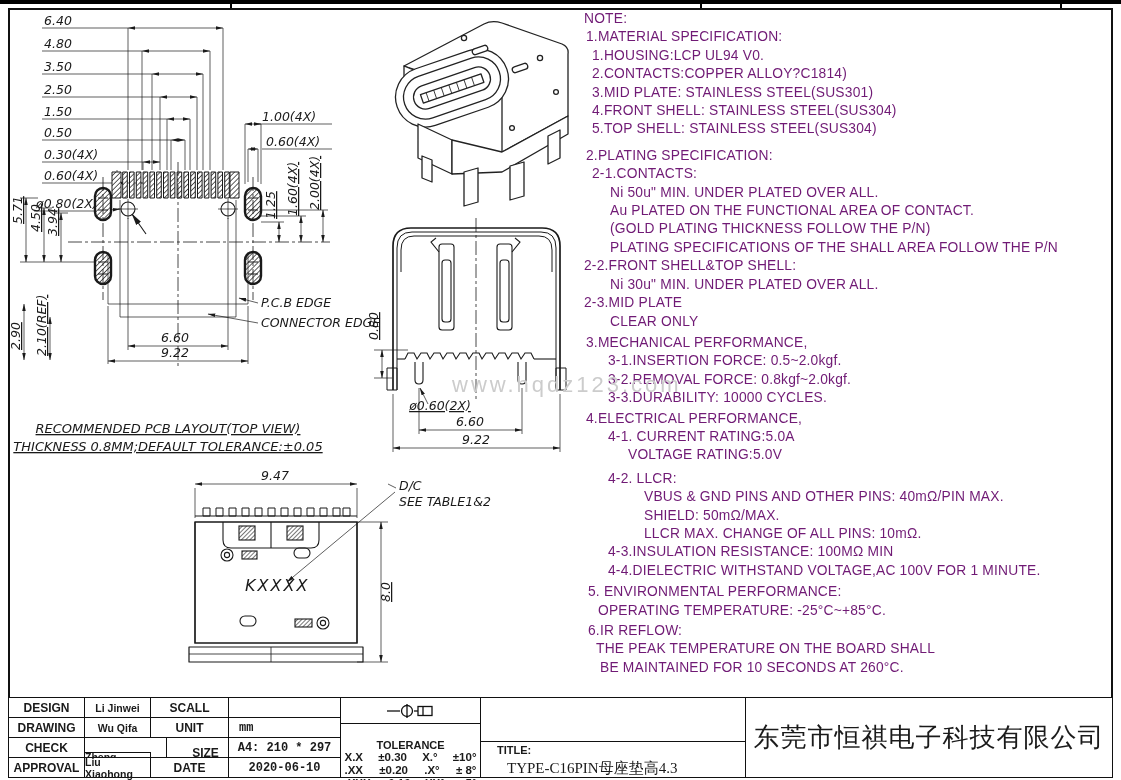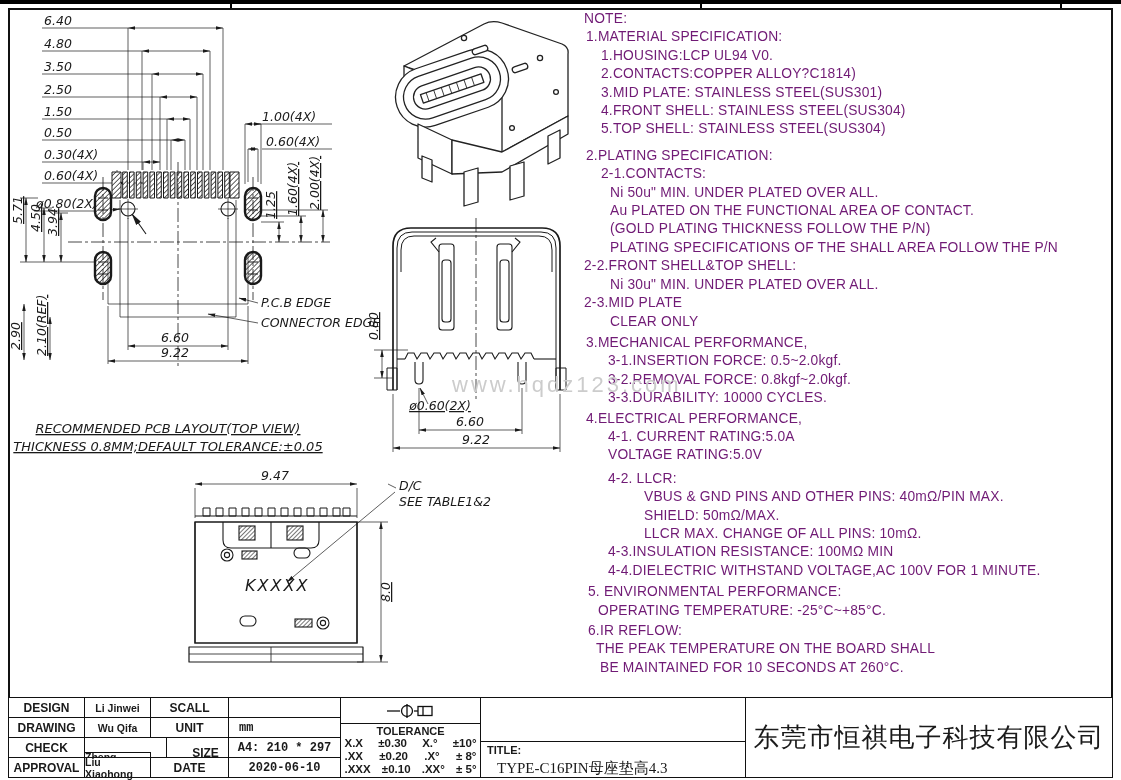--- a/index.html
+++ b/index.html
@@ -4,23 +4,23 @@
 <style>
   html,body{margin:0;padding:0;background:#fff;}
   #page{position:relative;width:1121px;height:780px;background:#fff;overflow:hidden;
         font-family:"Liberation Sans",sans-serif;color:#1a1a1a;}
   .frame{position:absolute;left:8px;top:8px;width:1105px;height:770px;border:2px solid #111;box-sizing:border-box;}
   .topbar{position:absolute;left:0;top:0;width:1121px;height:4px;background:#000;}
   .toptick{position:absolute;top:0;width:2px;height:10px;background:#000;}
   
   #note{position:absolute;left:584px;top:10px;width:532px;font-size:13.8px;line-height:18.4px;
         color:#701a75;letter-spacing:.2px;white-space:nowrap;}
-  .m0{margin-left:0}.m2{margin-left:2px}.m4{margin-left:4px}.m8{margin-left:17px}
+  .m0{margin-left:0}.m2{margin-left:2px}.m4{margin-left:4px}.m8{margin-left:8px}
   .m12{margin-left:12px}.m14{margin-left:14px}.m16{margin-left:16px}
-  .m24{margin-left:24px}.m26{margin-left:26px}.m40{margin-left:24px}.m60{margin-left:60px}
+  .m24{margin-left:24px}.m26{margin-left:26px}.m40{margin-left:44px}.m60{margin-left:60px}
   .g2{margin-top:2px}.g3{margin-top:3px}.g5{margin-top:5px}.g8{margin-top:8px}
   
   #wm{position:absolute;left:452px;top:372px;font-size:22px;color:#cccccc;letter-spacing:3px;z-index:6;}
   
   svg{position:absolute;overflow:visible;}
   .thin{stroke:#1a1a1a;stroke-width:.7;fill:none}
   .med{stroke:#1a1a1a;stroke-width:1.1;fill:none}
   .thick{stroke:#1a1a1a;stroke-width:1.7;fill:none;stroke-linejoin:round}
   .cl{stroke:#1a1a1a;stroke-width:.8;fill:none;stroke-dasharray:14 3 3 3}
   .dim{font:italic 12.5px "DejaVu Sans",sans-serif;fill:#1a1a1a}
@@ -30,21 +30,21 @@
   
   #tb{position:absolute;left:8px;top:697px;width:1105px;height:81px;}
   .cell{position:absolute;border:1px solid #111;box-sizing:border-box;display:flex;
         align-items:center;justify-content:center;background:#fff;}
   .rl{font-weight:bold;font-size:12px;}
   .nm{font-weight:bold;font-size:10.5px;}
   .fv{font-weight:bold;font-size:12px;font-family:Liberation Mono, monospace;}
   .tolh{font-weight:bold;font-size:11px;}
   .tolrow{display:flex;width:132px;font-weight:bold;font-size:11.5px;justify-content:space-between;line-height:13px;}
   .tolrow span{display:inline-block;}
-  .titlecell{flex-direction:column;align-items:flex-start;justify-content:flex-start;padding:2px 6px;}
+  .titlecell{flex-direction:column;align-items:flex-start;justify-content:flex-start;padding:2px 16px;}
   .titlelabel{font-weight:bold;font-size:11px;}
   .titleval{font-family:"Liberation Serif",serif;font-size:15px;margin:3px 0 0 10px;}
   .company{font-family:"Liberation Serif",serif;font-size:26px;white-space:nowrap;letter-spacing:1px;}
 </style>
 </head>
 <body>
 
 <div id="page">
   <div class="topbar"></div>
   <div class="toptick" style="left:230px"></div>
@@ -446,21 +446,21 @@
         <g stroke="#111" stroke-width="1.3" fill="none">
           <line x1="0" y1="8" x2="13" y2="8"></line>
           <circle cx="20" cy="8" r="5.5"></circle>
             <line x1="20" y1="1" x2="20" y2="15"></line>
           <line x1="27" y1="8" x2="31" y2="8"></line>
           <rect x="31" y="3.5" width="14" height="9"></rect>
             <line x1="36" y1="3.5" x2="36" y2="12.5"></line>
         </g>
       </svg>
     </div>
-    <div class="cell" style="left:332px;top:26px;width:141px;height:55px;flex-direction:column;justify-content:flex-start;padding-top:1px">
+    <div class="cell" style="left:332px;top:26px;width:141px;height:55px;flex-direction:column;justify-content:flex-start;padding-top:15px">
       <div class="tolh">TOLERANCE</div>
       <div class="tolrow">
         <span>X.X</span>
           <span>±0.30</span>
           <span>X.°</span>
           <span>±10°</span>
       </div>
       <div class="tolrow">
         <span>.XX</span>
           <span>±0.20</span>

